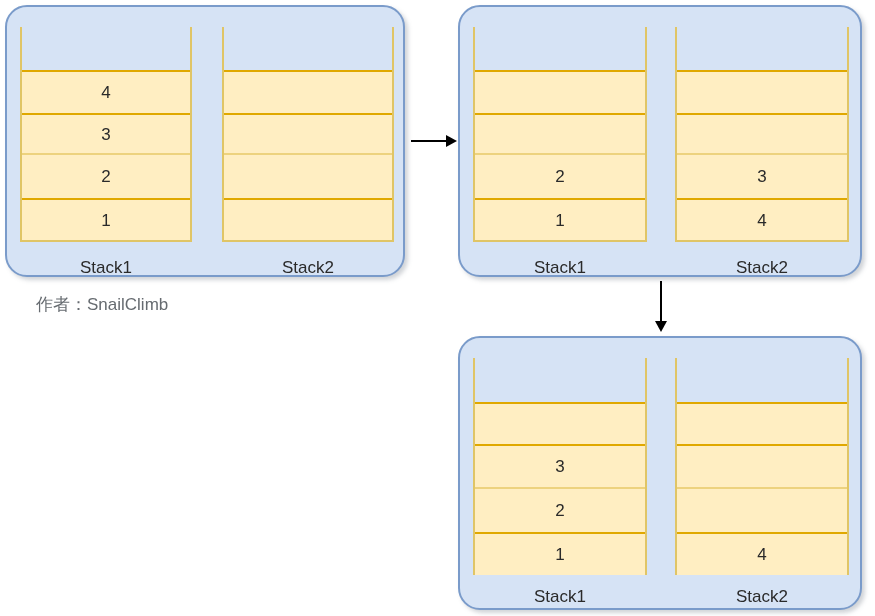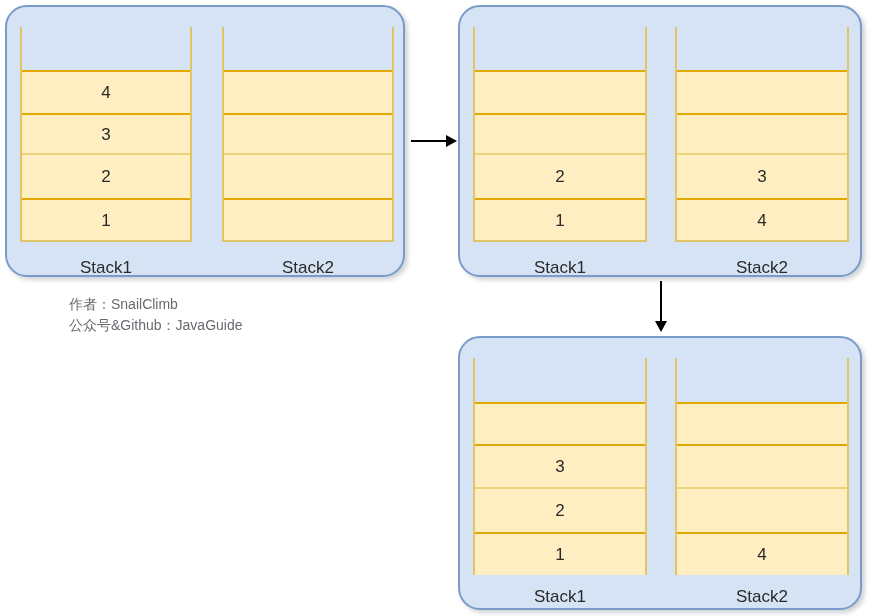--- a/index.html
+++ b/index.html
@@ -95,24 +95,23 @@
   .arrow-head.down {
     border-left: 6px solid transparent;
     border-right: 6px solid transparent;
     border-top: 11px solid #000000;
   }
 
   
   .credits {
     position: absolute;
     color: #666b70;
-    font-size: 14px;
+    font-size: 17px;
     line-height: 21px;
     white-space: nowrap;
-    margin-left: 33px;
   }
   .credits div { white-space: nowrap; }
 </style>
 </head>
 <body>
 
 <div id="canvas">
 
   <div class="panel" style="left:5px; top:5px; width:400px; height:272px;">
 
@@ -200,16 +199,15 @@
     <div class="arrow-head right" style="left:446px; top:135px;"></div>
   </div>
 
   <div>
     <div class="arrow-line arrow-v" style="left:660px; top:281px; height:42px;"></div>
     <div class="arrow-head down" style="left:655px; top:321px;"></div>
   </div>
 
   <div class="credits" style="left:36px; top:294px;">
     <div>作者：SnailClimb</div>
-    <div>公众号&amp;Github：JavaGuide</div>
   </div>
 
 </div>
 
 </body></html>

